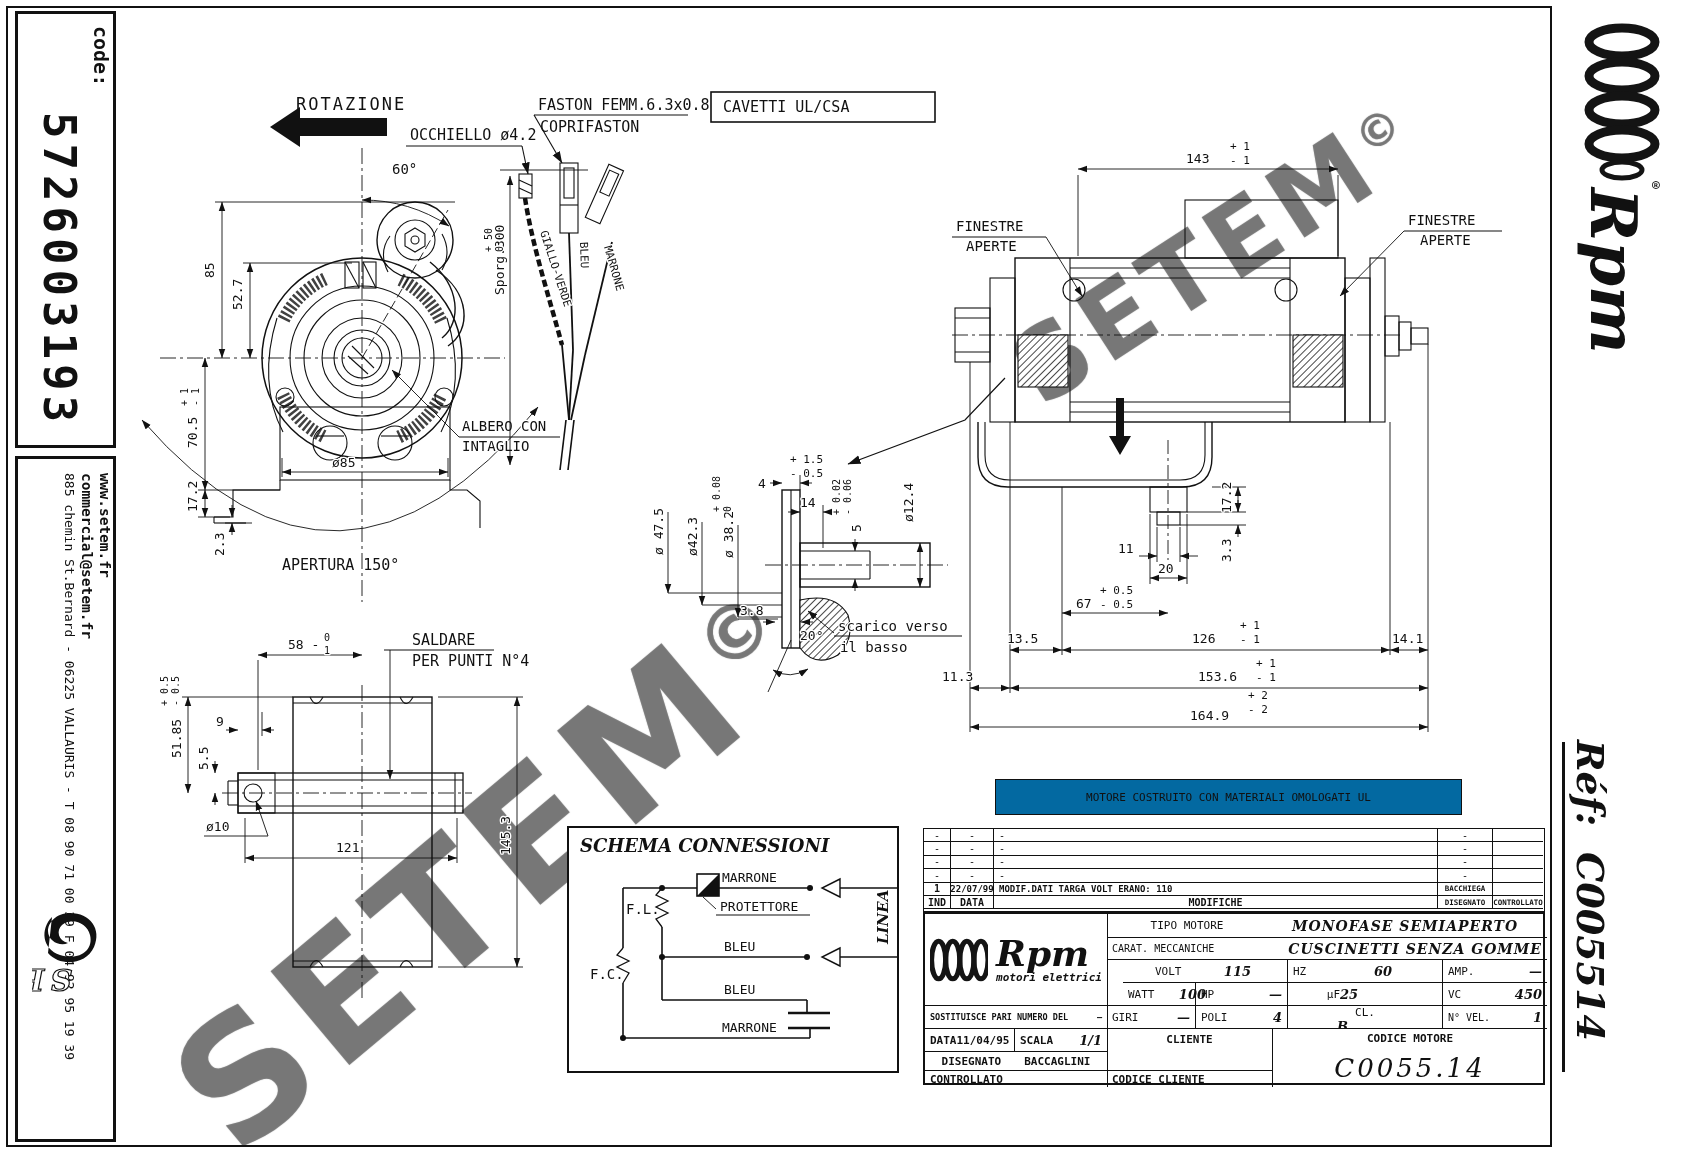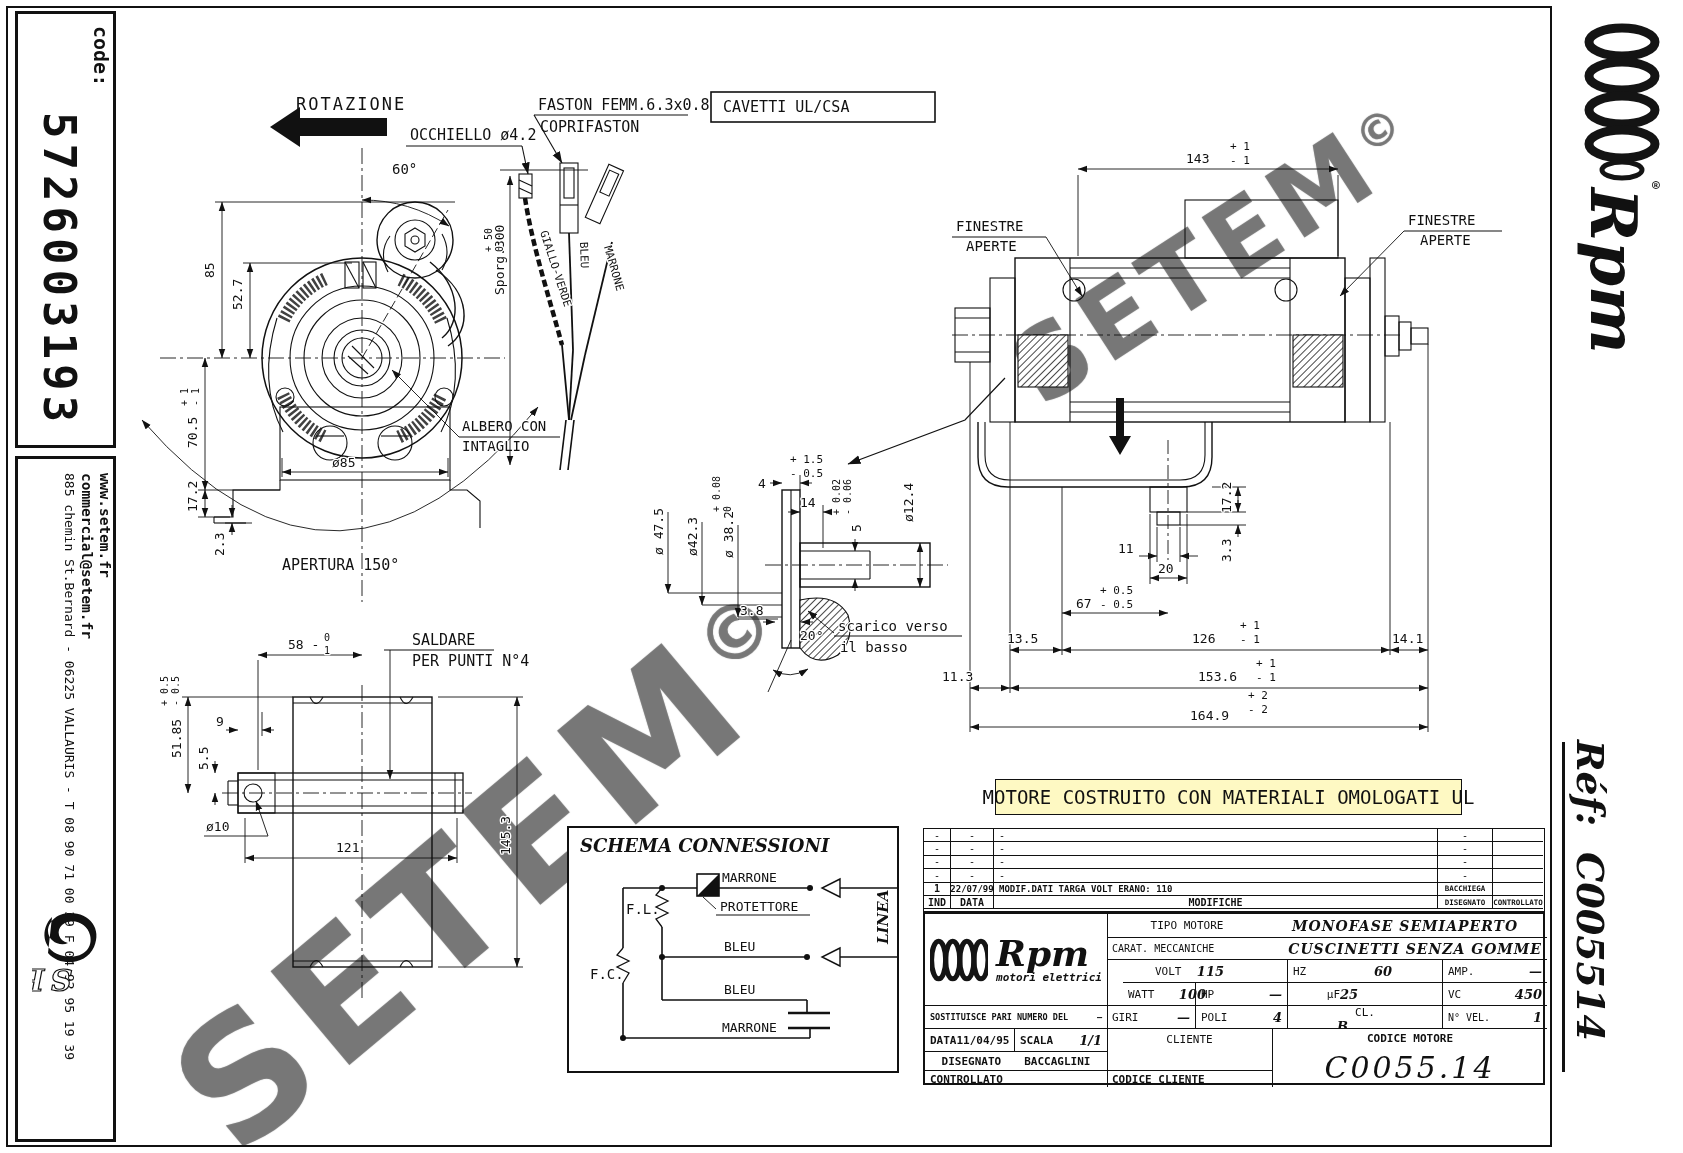--- a/index.html
+++ b/index.html
@@ -34,22 +34,22 @@
   .wm sup{font-size:45%;}
   
   #draw{position:absolute;left:0;top:0;}
   #draw text{font-family:"DejaVu Sans Mono",monospace;font-size:13px;fill:#111;
     stroke:#fff;stroke-width:2.6px;paint-order:stroke;stroke-linejoin:round;}
   #draw text.s10{font-size:10px;} #draw text.s11{font-size:11px;}
   #draw text.s14{font-size:14px;} #draw text.s15{font-size:15px;} #draw text.s17{font-size:17px;letter-spacing:2px;}
   #draw text.ser{font-family:"DejaVu Serif",serif;font-style:italic;font-weight:bold;font-size:18px;}
   #draw text.ser16{font-family:"DejaVu Serif",serif;font-style:italic;font-weight:bold;font-size:15px;}
   
-  .notebox{position:absolute;border:1.6px solid #111;box-sizing:border-box;background:#fef9c3;
-    display:flex;align-items:center;justify-content:center;font-size:19px;white-space:nowrap;}
+  .notebox{position:absolute;border:1.6px solid #111;box-sizing:border-box;background:#0369a1;
+    display:flex;align-items:center;justify-content:center;font-size:11px;white-space:nowrap;}
   
   #rev-table{position:absolute;left:923px;top:828px;width:622px;height:84px;
     border:1.8px solid #111;box-sizing:border-box;display:grid;
     grid-template-columns:27px 43px 444px 55px 50px;grid-auto-rows:13.4px;
     font-size:10px;background:#fff;}
   #rev-table div{border-right:1px solid #111;border-bottom:1px solid #111;
     display:flex;align-items:center;padding-left:5px;overflow:hidden;box-sizing:border-box;white-space:nowrap;}
   #rev-table div.c{justify-content:center;padding-left:0;}
   #rev-table div.last{border-right:none;}
   #rev-table div.hend{font-size:7.5px;justify-content:center;padding-left:0;}
@@ -57,21 +57,21 @@
   
   #tblock{position:absolute;left:923px;top:912px;width:622px;height:173px;
     border:2px solid #111;box-sizing:border-box;background:#fff;font-size:11px;}
   #tblock .tc{position:absolute;box-sizing:border-box;display:flex;align-items:center;
     padding:0 5px;overflow:hidden;white-space:nowrap;}
   #tblock .bt{border-top:1px solid #111;} #tblock .bl{border-left:1px solid #111;}
   #tblock .cen{justify-content:center;padding:0;}
   .val{font-family:"DejaVu Serif",serif;font-style:italic;font-weight:bold;font-size:13px;}
   #tb-brand{font-family:"DejaVu Serif",serif;font-style:italic;font-weight:bold;font-size:36px;line-height:1;}
   #tb-brand-sub{font-weight:bold;font-size:11px;font-family:"DejaVu Sans Mono",monospace;font-style:italic;}
-  #cod-mot-v{font-family:"DejaVu Serif",serif;font-style:italic;font-size:30px;letter-spacing:3px;}
+  #cod-mot-v{font-family:"DejaVu Serif",serif;font-style:italic;font-size:26px;letter-spacing:3px;}
 </style>
 </head>
 <body>
 
 <div id="page">
 
   <div class="wm" id="wm1"><span>SETEM</span><sup>©</sup></div>
   <div class="wm" id="wm2"><span>SETEM</span><sup>©</sup></div>
 
   <div class="frame" style="left:6px;top:6px;width:1546px;height:1141px;"></div>
@@ -568,21 +568,21 @@
     <div class="tc" style="left:182px;top:0;width:440px;height:23px;">
       <span style="width:150px;text-align:center;">TIPO MOTORE</span>
       <span class="val" style="font-size:14px;margin-left:30px;letter-spacing:1px;">MONOFASE SEMIAPERTO</span>
     </div>
     <div class="tc bt" style="left:182px;top:23px;width:440px;height:22px;justify-content:space-between;">
       <span style="font-size:10px;">CARAT. MECCANICHE</span>
       <span class="val" style="font-size:14px;margin-left:24px;letter-spacing:1px;">CUSCINETTI SENZA GOMME</span>
     </div>
     <div class="tc bt" style="left:182px;top:45px;width:180px;height:23px;justify-content:space-between;padding-left:48px;">
       <span>VOLT</span>
-        <span class="val" style="margin-right:58px;">115</span>
+        <span class="val" style="margin-right:31px;">115</span>
     </div>
     <div class="tc bt bl" style="left:362px;top:45px;width:155px;height:23px;justify-content:space-between;">
       <span>HZ</span>
         <span class="val" style="margin-right:45px;">60</span>
     </div>
     <div class="tc bt bl" style="left:517px;top:45px;width:105px;height:23px;justify-content:space-between;">
       <span>AMP.</span>
         <span class="val">—</span>
     </div>
     <div class="tc bt" style="left:198px;top:68px;width:88px;height:23px;justify-content:space-between;">
@@ -610,21 +610,21 @@
         <span class="val">4</span>
     </div>
     <div class="tc bt bl" style="left:362px;top:91px;width:155px;height:23px;justify-content:space-between;flex-direction:column;">
       <span>CL.</span>
         <span class="val" style="margin-right:45px;">B</span>
     </div>
     <div class="tc bt bl" style="left:517px;top:91px;width:105px;height:23px;justify-content:space-between;font-size:10px;">
       <span>N° VEL.</span>
         <span class="val">1</span>
     </div>
-    <div class="tc bt cen" style="left:182px;top:114px;width:165px;height:42px;align-items:flex-start;padding-top:4px;font-weight:normal;">
+    <div class="tc bt cen" style="left:182px;top:114px;width:165px;height:42px;align-items:flex-start;padding-top:4px;font-weight:bold;">
       <span>CLIENTE</span>
     </div>
     <div class="tc bt" style="left:182px;top:156px;width:165px;height:17px;font-weight:bold;">
       <span>CODICE CLIENTE</span>
     </div>
     <div class="tc bt bl cen" style="left:347px;top:114px;width:275px;height:20px;font-weight:bold;">
       <span>CODICE MOTORE</span>
     </div>
     <div class="tc bl cen" style="left:347px;top:134px;width:275px;height:39px;">
       <span id="cod-mot-v">C0055.14</span>

